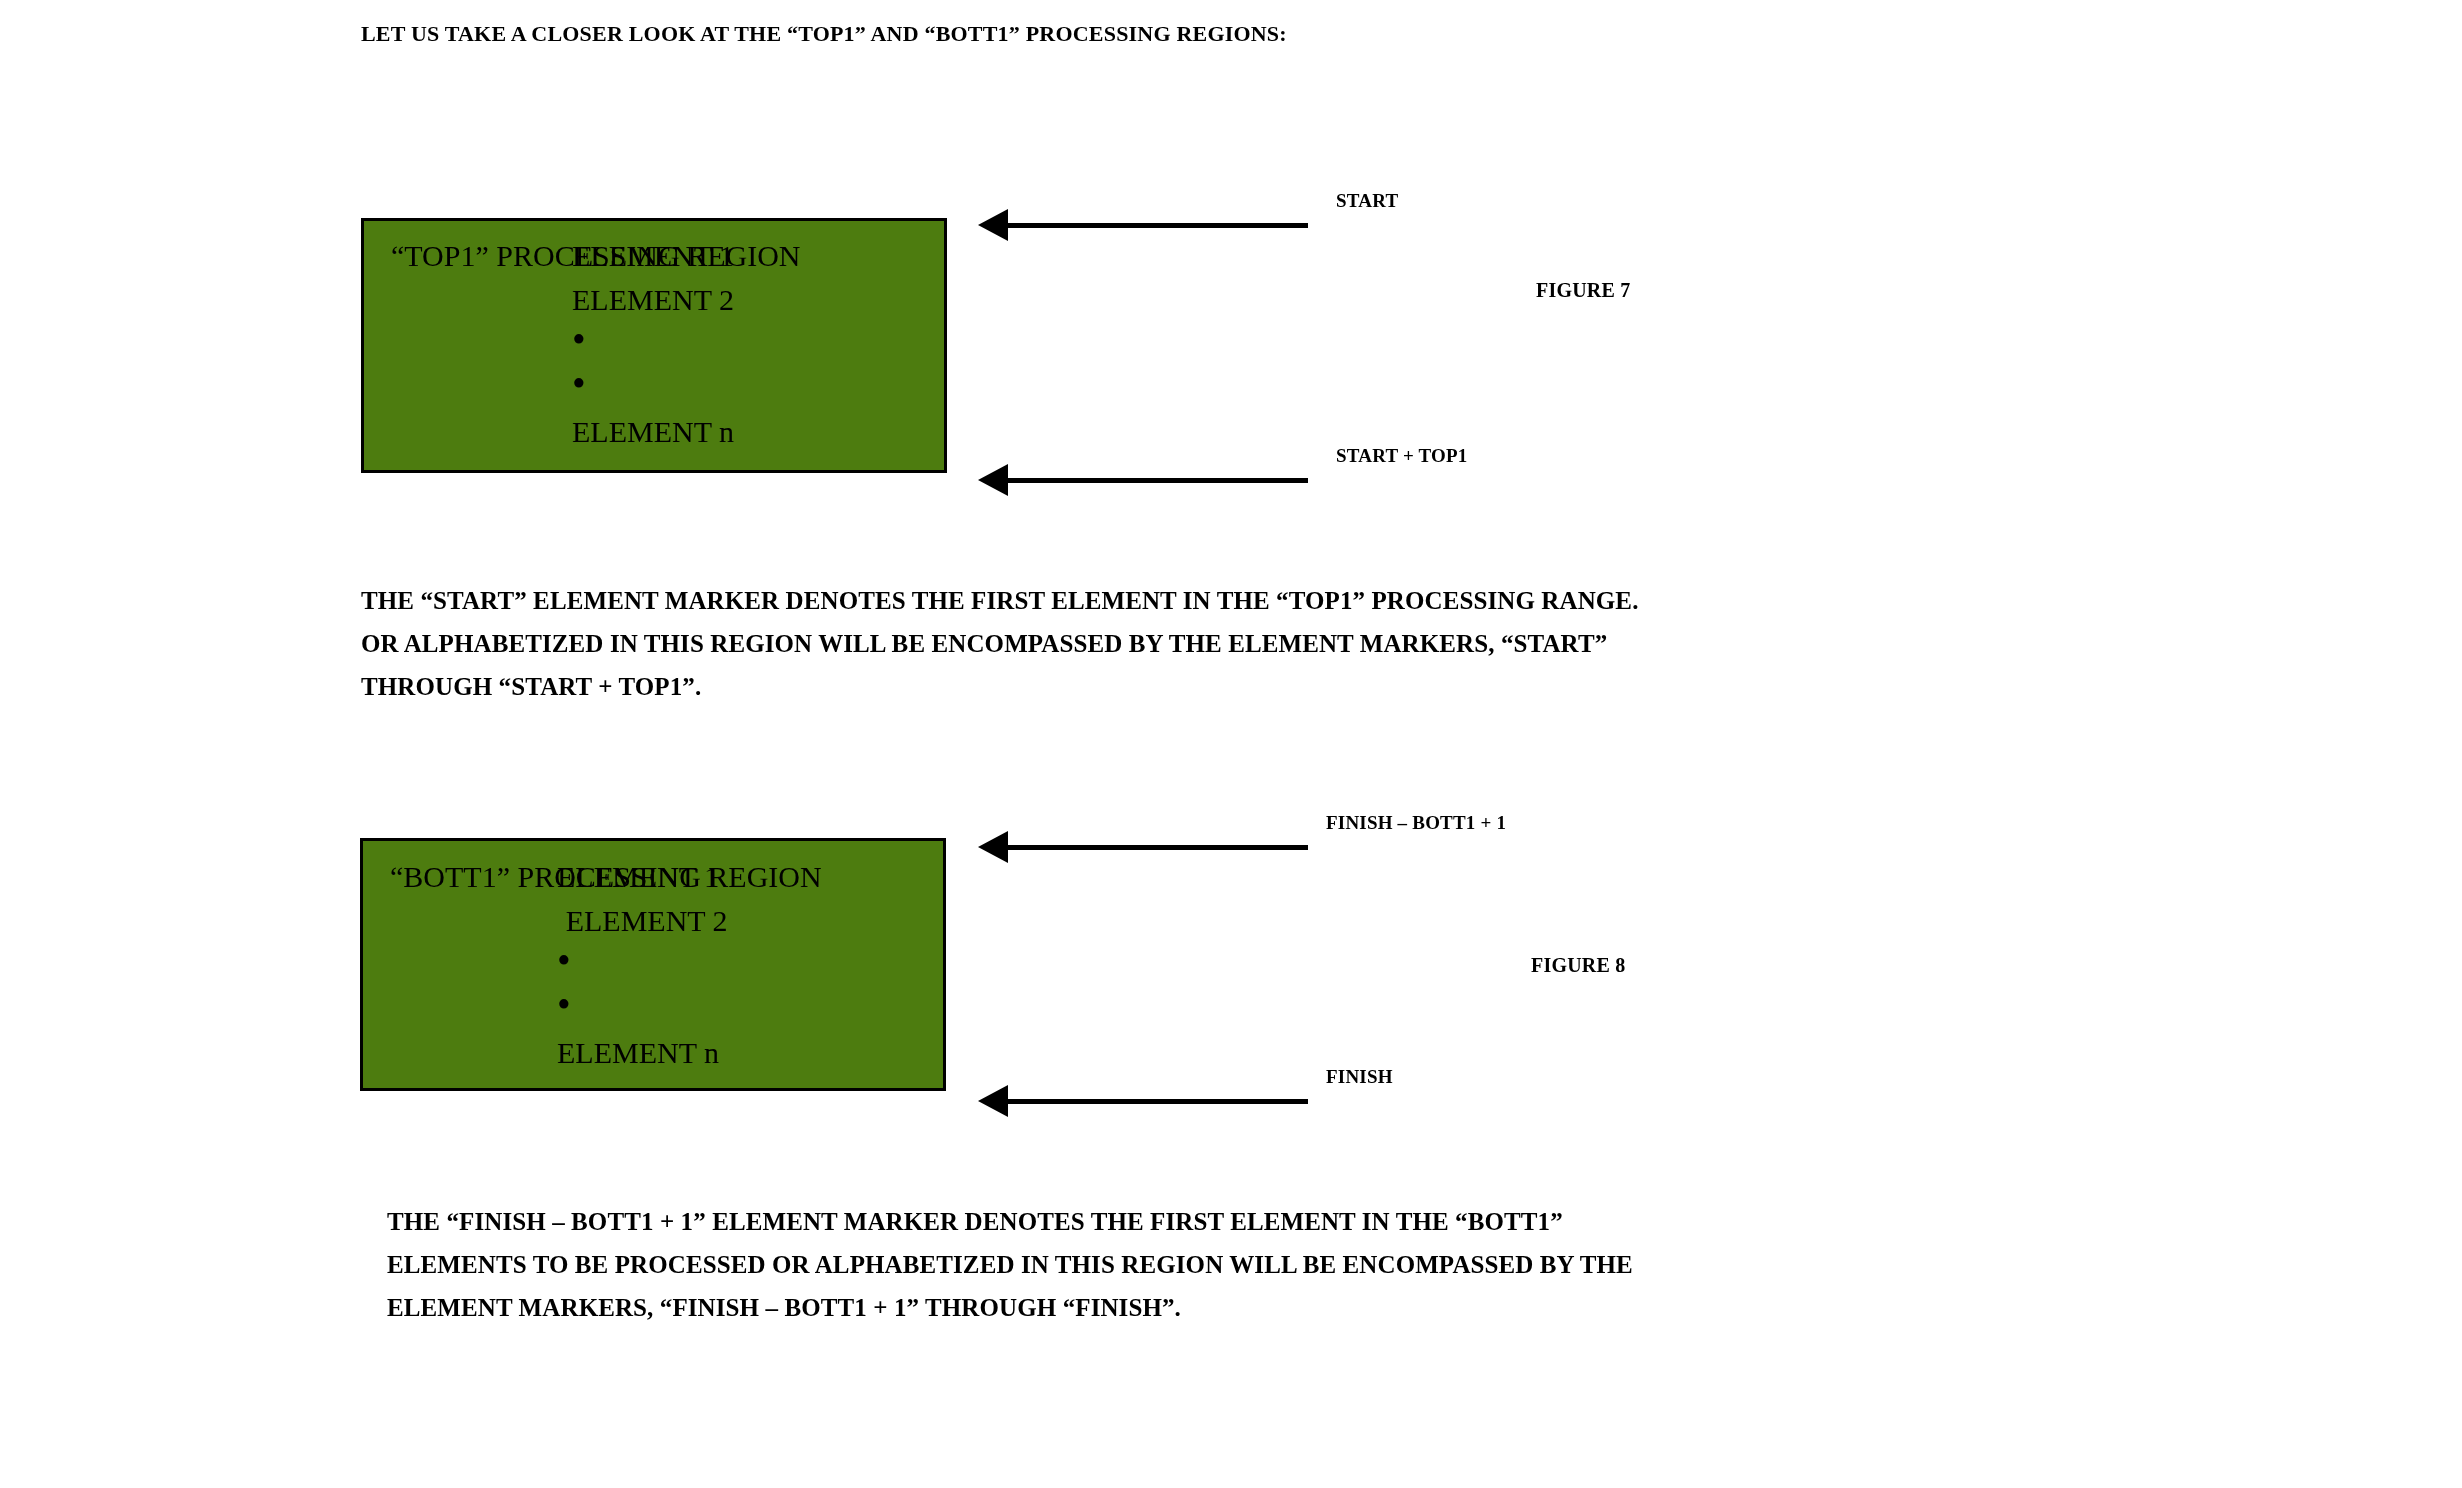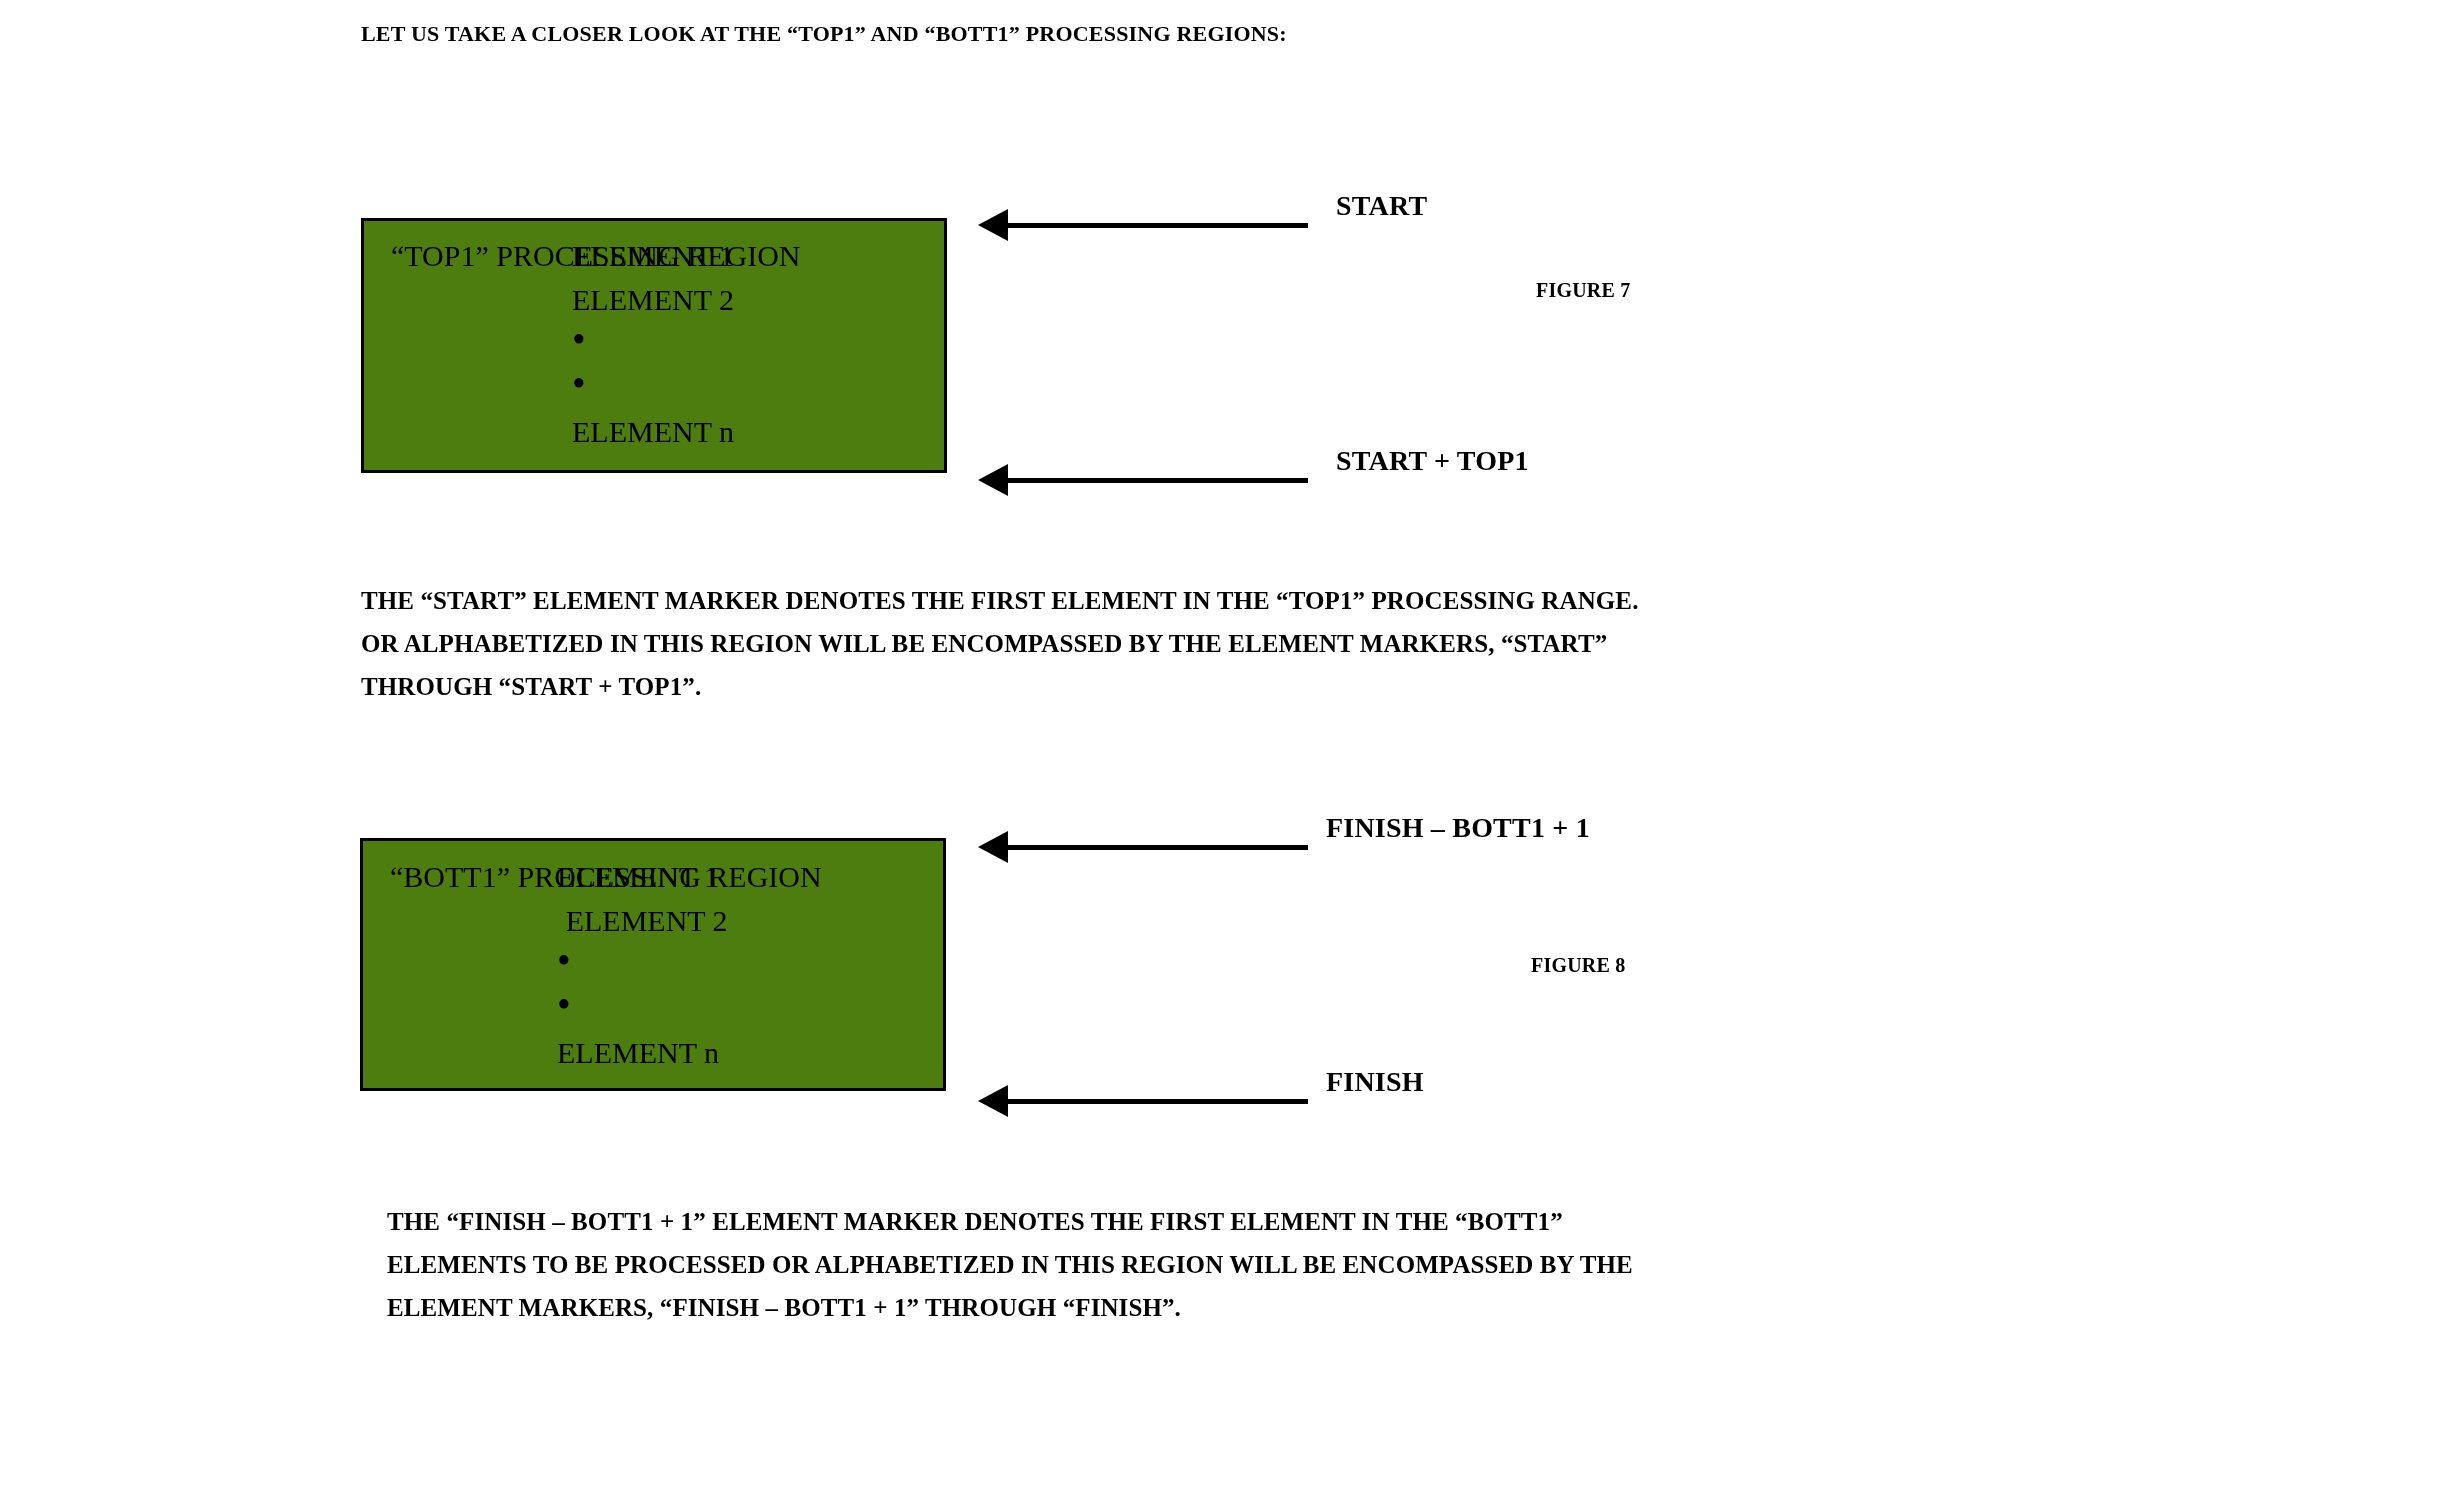--- a/index.html
+++ b/index.html
@@ -105,21 +105,21 @@
   #arrow-start-top1        { left: 978px; top: 464px;  width: 330px; }
   #arrow-start-top1 .shaft { width: 305px; }
   #arrow-finish-bott1        { left: 978px; top: 831px;  width: 330px; }
   #arrow-finish-bott1 .shaft { width: 305px; }
   #arrow-finish        { left: 978px; top: 1085px; width: 330px; }
   #arrow-finish .shaft { width: 305px; }
 
   
   .arrow-label {
     position: absolute;
-    font-size: 28px;
+    font-size: 19px;
     font-weight: bold;
     white-space: nowrap;
     letter-spacing: 0.2px;
   }
   #label-start            { left: 1336px; top: 190px; }
   #label-start-top1       { left: 1336px; top: 445px; }
   #label-finish-bott1     { left: 1326px; top: 812px; }
   #label-finish           { left: 1326px; top: 1066px; }
 
   

